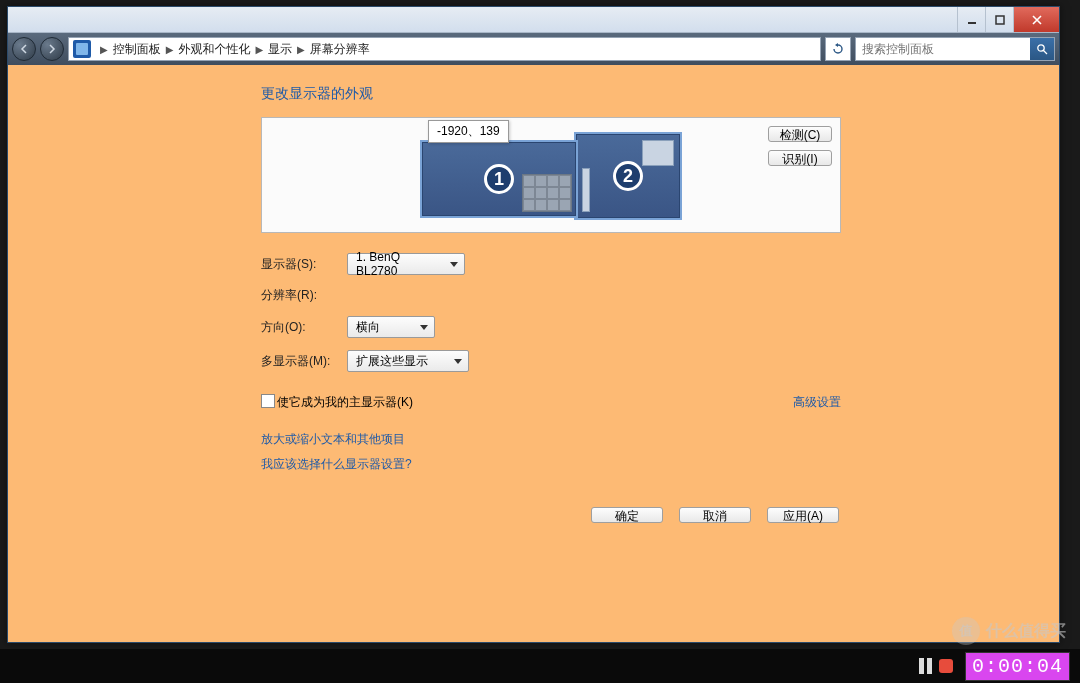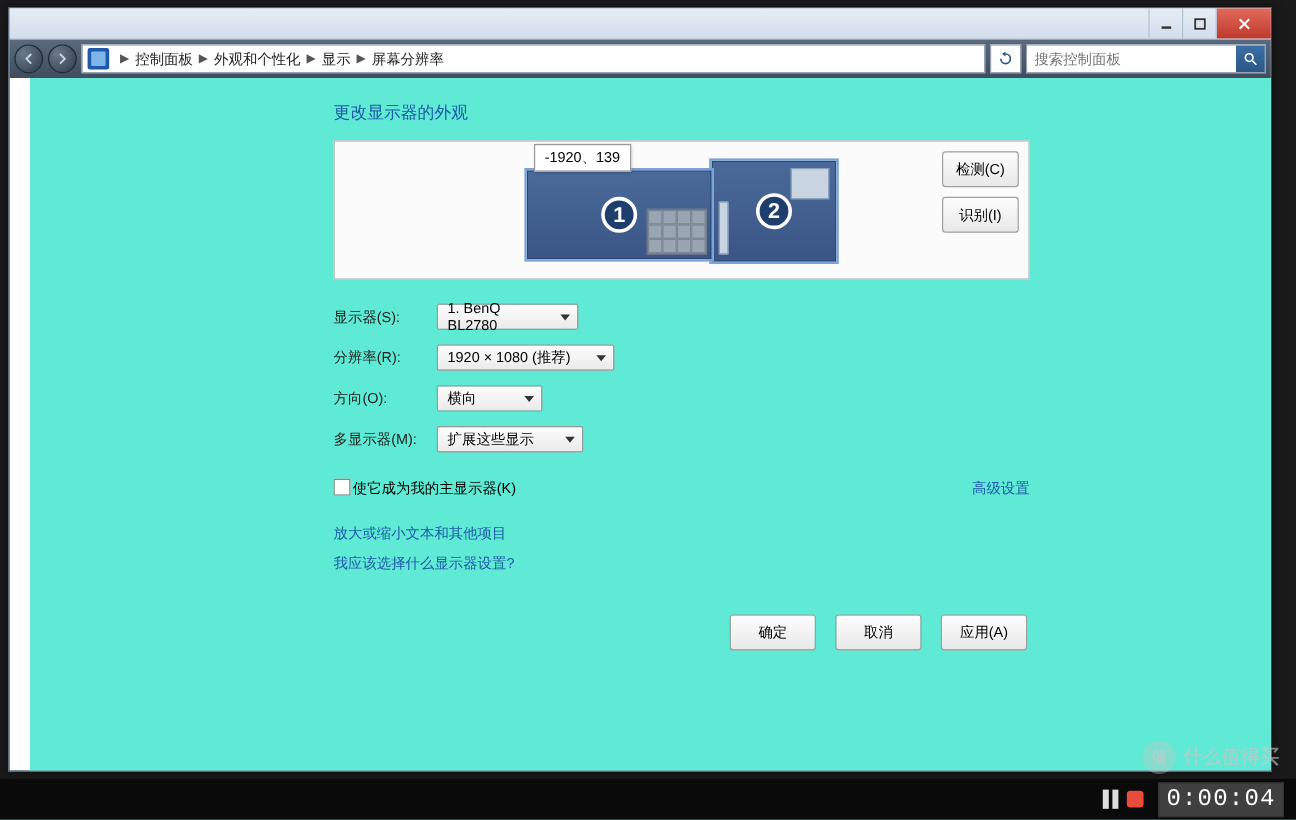--- a/index.html
+++ b/index.html
@@ -35,32 +35,32 @@
   display: flex; align-items: center; font-size: 12px; color:#222;
 }
 .path .icon-cp { width:18px; height:18px; margin:0 4px; background:#1e5aa8; border-radius:2px; display:inline-block; position:relative;}
 .path .icon-cp::after{content:"";position:absolute;inset:3px;background:#7fb6ea;border-radius:1px;}
 .sep { margin: 0 5px; color:#555; font-size:10px; }
 .refresh { width:26px; height:24px; border:1px solid #95a3b4; background:#fff; display:flex; align-items:center; justify-content:center;}
 .search { width:200px; height:24px; border:1px solid #95a3b4; background:#fff; display:flex; align-items:center;}
 .search input { border:0; outline:0; font-size:12px; color:#888; padding:0 6px; flex:1; }
 .search .sicon { width:24px; height:22px; background:linear-gradient(#3a6fa8,#2b5785); display:flex; align-items:center; justify-content:center;}
 
-.content { padding: 20px 28px; height: calc(100% - 58px); overflow:auto; background:#5eead4;margin-left:17px;}
+.content { padding: 20px 28px; height: calc(100% - 58px); overflow:auto; background:#fdba74;}
 .inner { margin-left: 225px; width: 580px; }
 h1 { font-size: 14px; font-weight: normal; color:#1e5aa8; margin-bottom: 14px; }
 
 .preview-box {
   border: 1px solid #b8b8b8; height: 116px; position: relative;
   background:#fbfbfb; margin-bottom: 20px; padding:6px;
   display:flex; justify-content:center; align-items:center;
 }
 .side-btns { position:absolute; right:8px; top:8px; display:flex; flex-direction:column; gap:8px;}
 .winbutton {
-  min-width:64px; height:30px; font-size:12px; padding:0 10px;
+  min-width:64px; height:16px; font-size:12px; padding:0 10px;
   background:linear-gradient(#fdfdfd,#e8e8e8); border:1px solid #9f9f9f; border-radius:3px;
   cursor:pointer;
 }
 .monitors { display:flex; align-items:flex-end; gap:0; }
 .mon {
   background: linear-gradient(#4a6a9a,#3a5585); border:2px solid #7aa3d6;
   position:relative; display:flex; align-items:center; justify-content:center;
   box-shadow: 0 0 0 1px #2a4570 inset;
 }
 .mon1 { width:158px; height:78px; z-index:2; margin-right:-4px;}
@@ -103,21 +103,21 @@
 
 .bottom-bar{
   position:absolute; bottom:0; left:0; right:0; height:34px;
   background:#0a0a0a; display:flex; align-items:center; justify-content:flex-end;
   padding:0 10px; gap:12px;
 }
 .rec-controls{display:flex; align-items:center; gap:6px;}
 .pause-icon{width:14px; height:16px; display:flex; gap:3px;}
 .pause-icon span{width:5px; background:#ddd;}
 .rec-dot{width:14px; height:14px; background:#e74c3c; border-radius:3px;}
-.timer{font-family:"Courier New",monospace; font-size:20px; color:#fff; background:#404040; padding:2px 6px; border:1px solid #333; letter-spacing:1px;}
+.timer{font-family:"Courier New",monospace; font-size:20px; color:#fff; background:#d946ef; padding:2px 6px; border:1px solid #333; letter-spacing:1px;}
 .watermark{position:absolute; right:14px; bottom:38px; font-size:16px; font-weight:bold; color:rgba(200,200,200,.6); display:flex; align-items:center; gap:6px;}
 .watermark .circle{width:28px; height:28px; border-radius:50%; background:rgba(200,200,200,.35); display:flex; align-items:center; justify-content:center; font-size:13px;}
 </style>
 </head>
 <body>
 
 <div class="window">
 
   <div class="titlebar">
     <div class="wbtn">
@@ -213,23 +213,20 @@
       </div>
 
       <div class="row">
         <label>显示器(S):</label>
         <div class="dropdown dd-disp">
           <span>1. BenQ BL2780</span>
         </div>
       </div>
       <div class="row">
         <label>分辨率(R):</label>
-        <div class="dropdown dd-res">
-          <span>1920 × 1080 (推荐)</span>
-        </div>
       </div>
       <div class="row">
         <label>方向(O):</label>
         <div class="dropdown dd-ori">
           <span>横向</span>
         </div>
       </div>
       <div class="row">
         <label>多显示器(M):</label>
         <div class="dropdown dd-multi">

